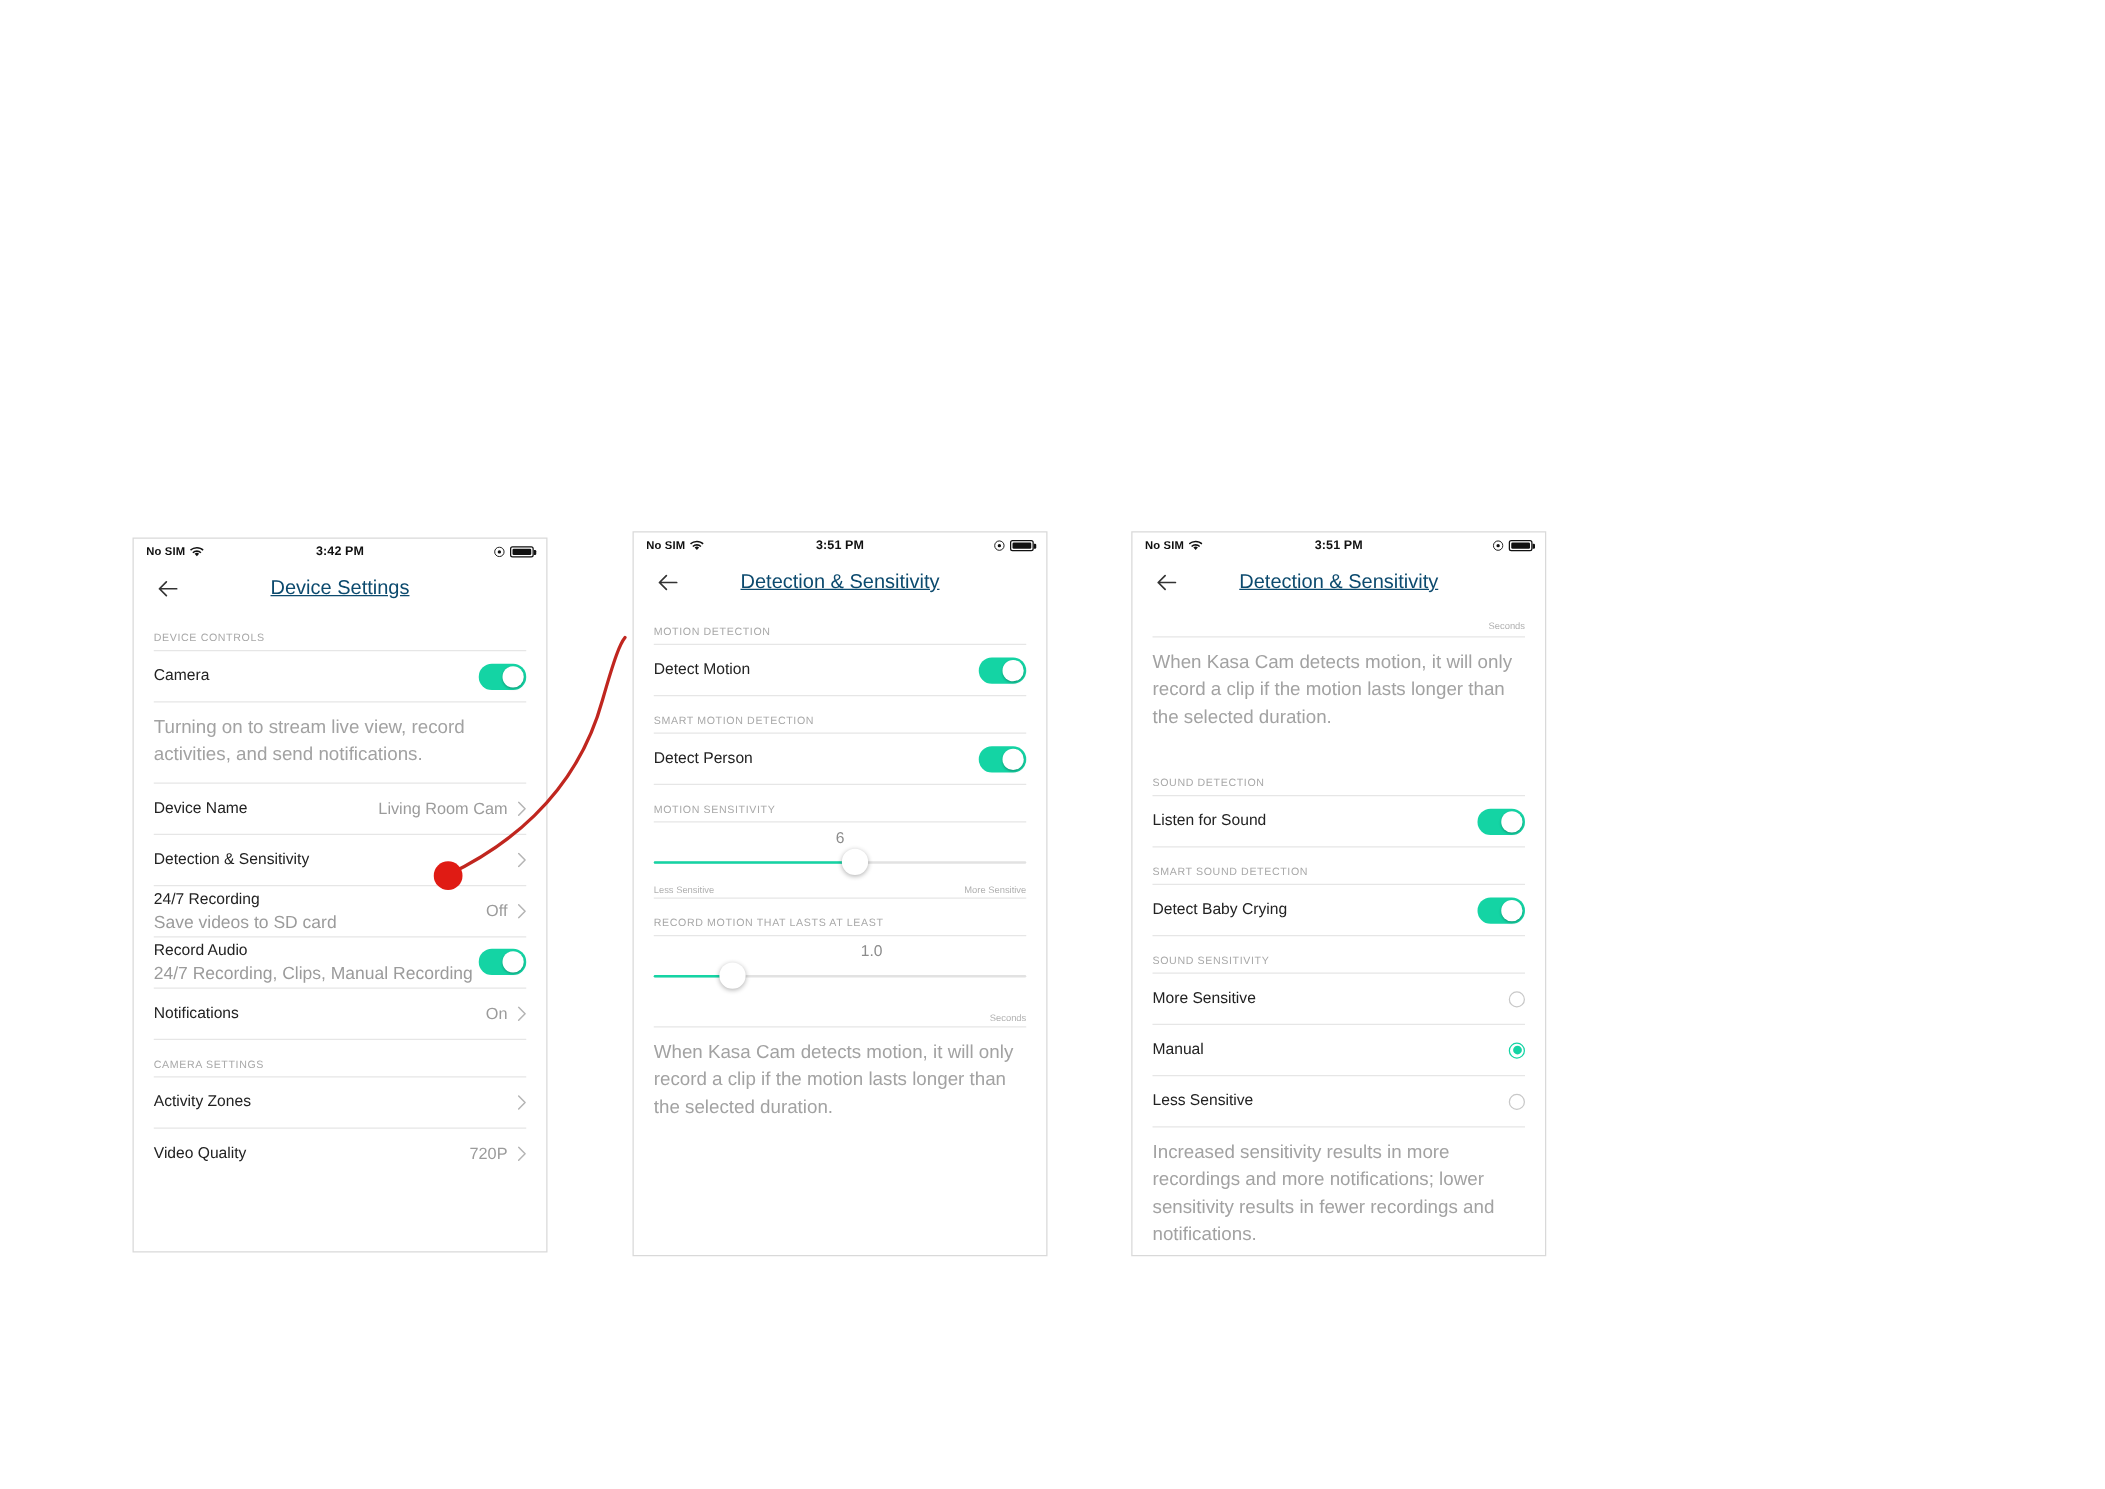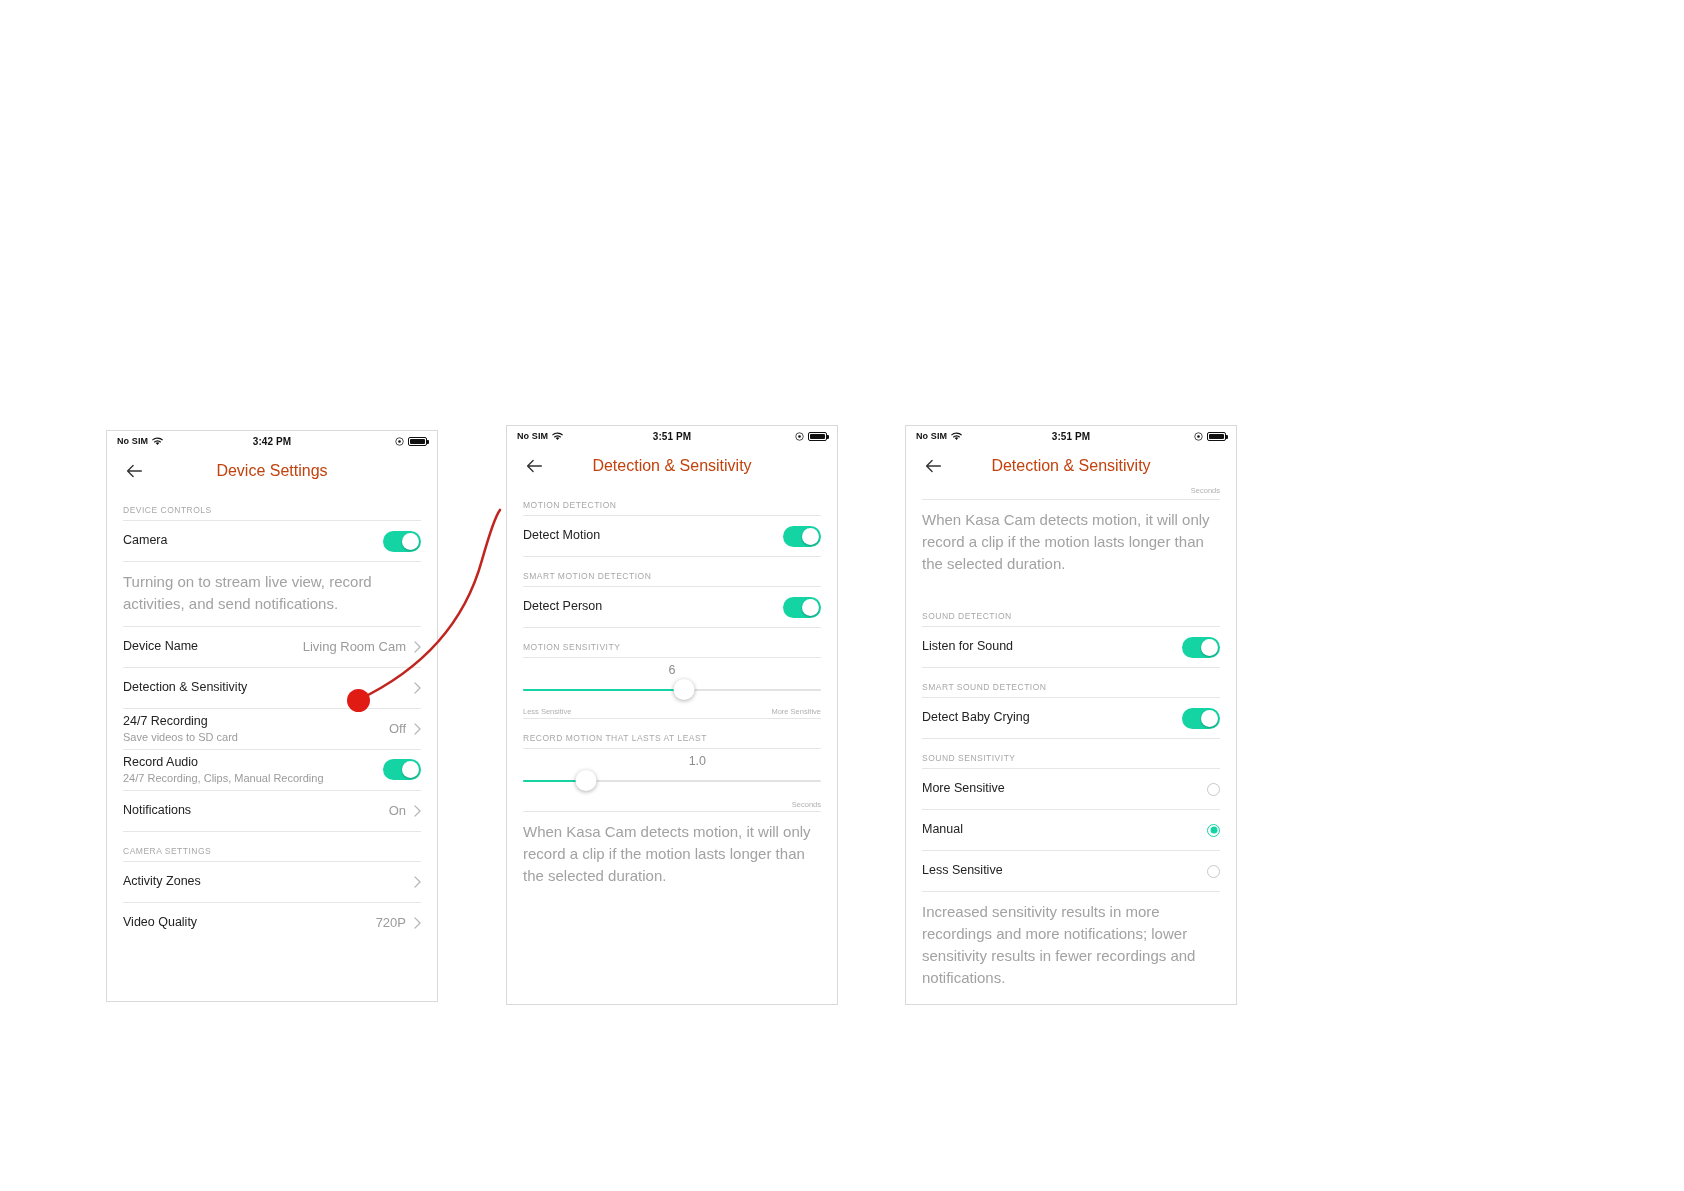--- a/index.html
+++ b/index.html
@@ -71,22 +71,23 @@
     height: 40px;
     display: flex;
     align-items: center;
     padding: 0 16px;
   }
   .back-arrow {
     width: 22px; height: 22px; cursor: pointer; flex: 0 0 auto;
   }
   .nav-title {
     position: absolute; left: 0; right: 0; text-align: center;
-    font-size: 16px; color: #c2410c; font-weight: 400;
+    font-size: 16px; color: #0c4a6e; font-weight: 400;
     pointer-events: none;
+    text-decoration: underline;
   }
 
   
   .screen-body { padding: 0; }
   .section-header {
     font-size: 8.5px;
     color: #a8a8a8;
     letter-spacing: 0.5px;
     padding: 14px 16px 5px 16px;
   }
@@ -96,21 +97,21 @@
 
   .row {
     display: flex;
     align-items: center;
     min-height: 40px;
     padding: 0 16px;
     box-sizing: border-box;
   }
   .row-texts { display: flex; flex-direction: column; justify-content: center; flex: 1 1 auto; }
   .row-title { font-size: 12.5px; color: #222; line-height: 1.25; }
-  .row-sub { font-size: 11px; color: #9b9b9b; margin-top: 1px; }
+  .row-sub { font-size: 14px; color: #9b9b9b; margin-top: 1px; }
   .row-value { font-size: 13px; color: #9b9b9b; margin-left: auto; padding-right: 2px;}
   .chevron {
     width: 7px; height: 12px; margin-left: 6px; flex: 0 0 auto;
   }
   .chevron svg { display:block; }
 
   
   .toggle {
     width: 38px; height: 21px; border-radius: 11px; position: relative;
     margin-left: auto; flex: 0 0 auto;
@@ -150,21 +151,21 @@
   .slider-track .knob {
     position: absolute; top: 0px; width: 21px; height: 21px; border-radius: 50%;
     background: #fff; box-shadow: 0 1px 4px rgba(0,0,0,.32);
     transform: translateX(-50%);
   }
   .slider-labels {
     display: flex; justify-content: space-between;
     font-size: 7.5px; color: #b0b0b0; padding-top: 6px;
   }
   .slider-label-right-only {
-    text-align: right; font-size: 7.5px; color: #b0b0b0; padding-top: 8px;
+    text-align: right; font-size: 7.5px; color: #b0b0b0; padding-top: 8px; margin-top: 10px;
   }
 
   
   .radio {
     width: 13px; height: 13px; border-radius: 50%;
     border: 1px solid #c8c8c8; margin-left: auto; box-sizing: border-box;
     position: relative; flex: 0 0 auto;
   }
   .radio.selected { border-color: #14d4a4; }
   .radio.selected::after {

